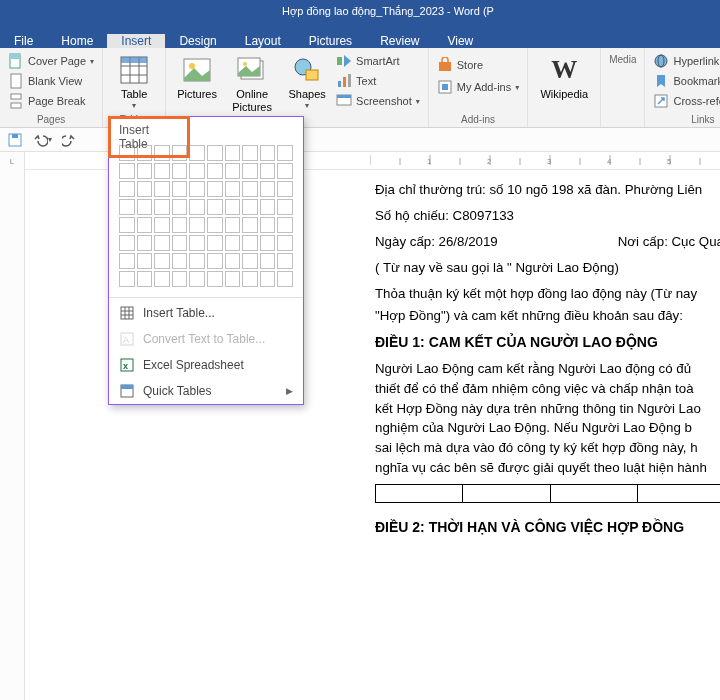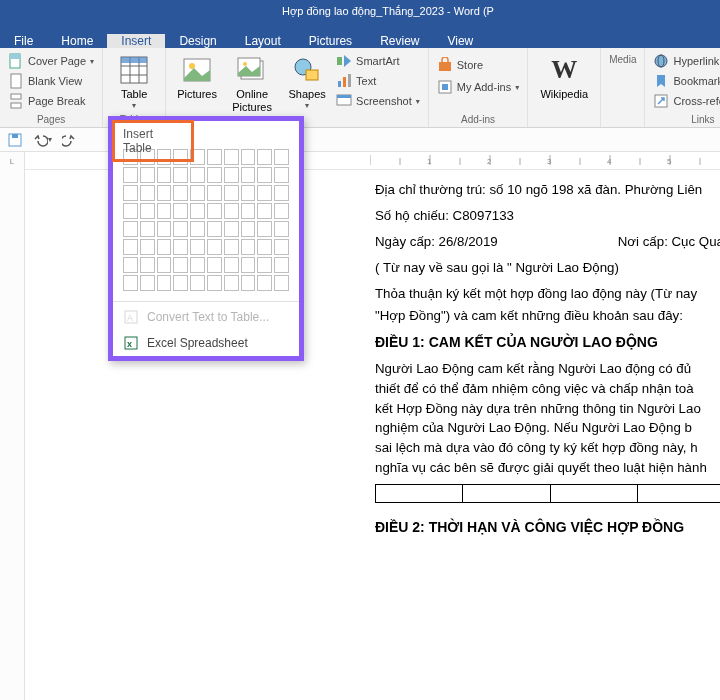--- a/index.html
+++ b/index.html
@@ -25,21 +25,21 @@
 .docarea { position: relative; background: #fff; height: 548px; }
 .ruler { height: 18px; background: #fff; border-bottom:1px solid #e6e6e6; position:relative; font-size:9px; color:#888;}
 .ruler .rl { position:absolute; left:0; top:0; width:25px; height:18px; background:#fcfcfc; border-right:1px solid #e1e1e1; display:flex; align-items:center; justify-content:center; font-size:8px;}
 .ruler .ticks{position:absolute;left:370px;right:0;top:3px;height:12px;}
 .vruler{position:absolute;left:0;top:18px;bottom:0;width:25px;background:#fcfcfc;border-right:1px solid #e1e1e1;}
 .page { position:absolute; left:300px; top:18px; width:600px; background:#fff; padding: 10px 0 0 75px; font-family:"Times New Roman",serif; font-size:13.3px; color:#000; line-height:1.5;}
 .page p{margin-bottom:6px;}
 .page h3{font-size:14px;font-weight:bold;margin:6px 0;}
 .tbl{border-collapse:collapse;margin:6px 0 14px 0;width:350px;}
 .tbl td{border:1px solid #000;height:18px;width:87px;}
-.dropdown{position:absolute;left:108px;top:116px;width:196px;background:#fff;border:5px solid #8b5cf6;box-shadow:2px 3px 8px rgba(0,0,0,.25);z-index:50;}
+.dropdown{position:absolute;left:108px;top:116px;width:196px;background:#fff;border:1px solid #8b5cf6;box-shadow:2px 3px 8px rgba(0,0,0,.25);z-index:50;}
 .dropdown .hdr{padding:4px 8px;font-size:12px;color:#555;border:3px solid #ef6a2f;border-bottom:3px solid #ef6a2f;margin:-1px;display:inline-block;width:82px;}
 .dropdown .hdr-wrap{height:22px;}
 .gridpick{padding:4px 8px 6px 8px;}
 .gridpick table{border-collapse:separate;border-spacing:2px;}
 .gridpick td{width:16px;height:16px;border:1px solid #bfbfbf;background:#fff;cursor:pointer;}
 .dsep{height:1px;background:#e1e1e1;margin:2px 0;}
 .ditem{display:flex;align-items:center;gap:8px;padding:5px 10px;font-size:12px;color:#444;cursor:pointer;}
 .ditem.disabled{color:#b5b5b5;cursor:default;}
 .ditem .dicon{width:16px;height:16px;display:flex;align-items:center;justify-content:center;}
 .ditem .arrow{margin-left:auto;font-size:9px;color:#666;}
@@ -427,31 +427,53 @@
             <td></td>
             <td></td>
             <td></td>
             <td></td>
             <td></td>
           </tr>
         </tbody>
       </table>
   </div>
   <div class="dsep"></div>
+  <div class="ditem">
+      <span class="dicon">
+        <svg width="14" height="14">
+          <rect x="1" y="1" width="12" height="12" fill="#fff" stroke="#666"></rect>
+          <line x1="1" y1="5" x2="13" y2="5" stroke="#666"></line>
+          <line x1="1" y1="9" x2="13" y2="9" stroke="#666"></line>
+          <line x1="5" y1="1" x2="5" y2="13" stroke="#666"></line>
+          <line x1="9" y1="1" x2="9" y2="13" stroke="#666"></line>
+        </svg>
+      </span>
+      <span>Insert Table...</span>
+    </div>
   <div class="ditem disabled">
       <span class="dicon">
         <svg width="14" height="14" opacity=".4">
           <rect x="1" y="1" width="12" height="12" fill="#fff" stroke="#999"></rect>
           <text x="3" y="11" font-size="9" fill="#999">A</text>
         </svg>
       </span>
       <span>Convert Text to Table...</span>
     </div>
   <div class="ditem">
       <span class="dicon">
         <svg width="14" height="14">
           <rect x="1" y="1" width="12" height="12" fill="#fff" stroke="#1e7145"></rect>
           <text x="3" y="11" font-size="9" fill="#1e7145" font-weight="bold">x</text>
         </svg>
       </span>
       <span>Excel Spreadsheet</span>
     </div>
+  <div class="ditem">
+      <span class="dicon">
+        <svg width="14" height="14">
+          <rect x="1" y="1" width="12" height="12" fill="#fff" stroke="#666"></rect>
+          <rect x="1" y="1" width="12" height="4" fill="#5b9bd5"></rect>
+        </svg>
+      </span>
+      <span>Quick Tables</span>
+      <span class="arrow">▶</span>
+    </div>
 </div>
 
 </body></html>

